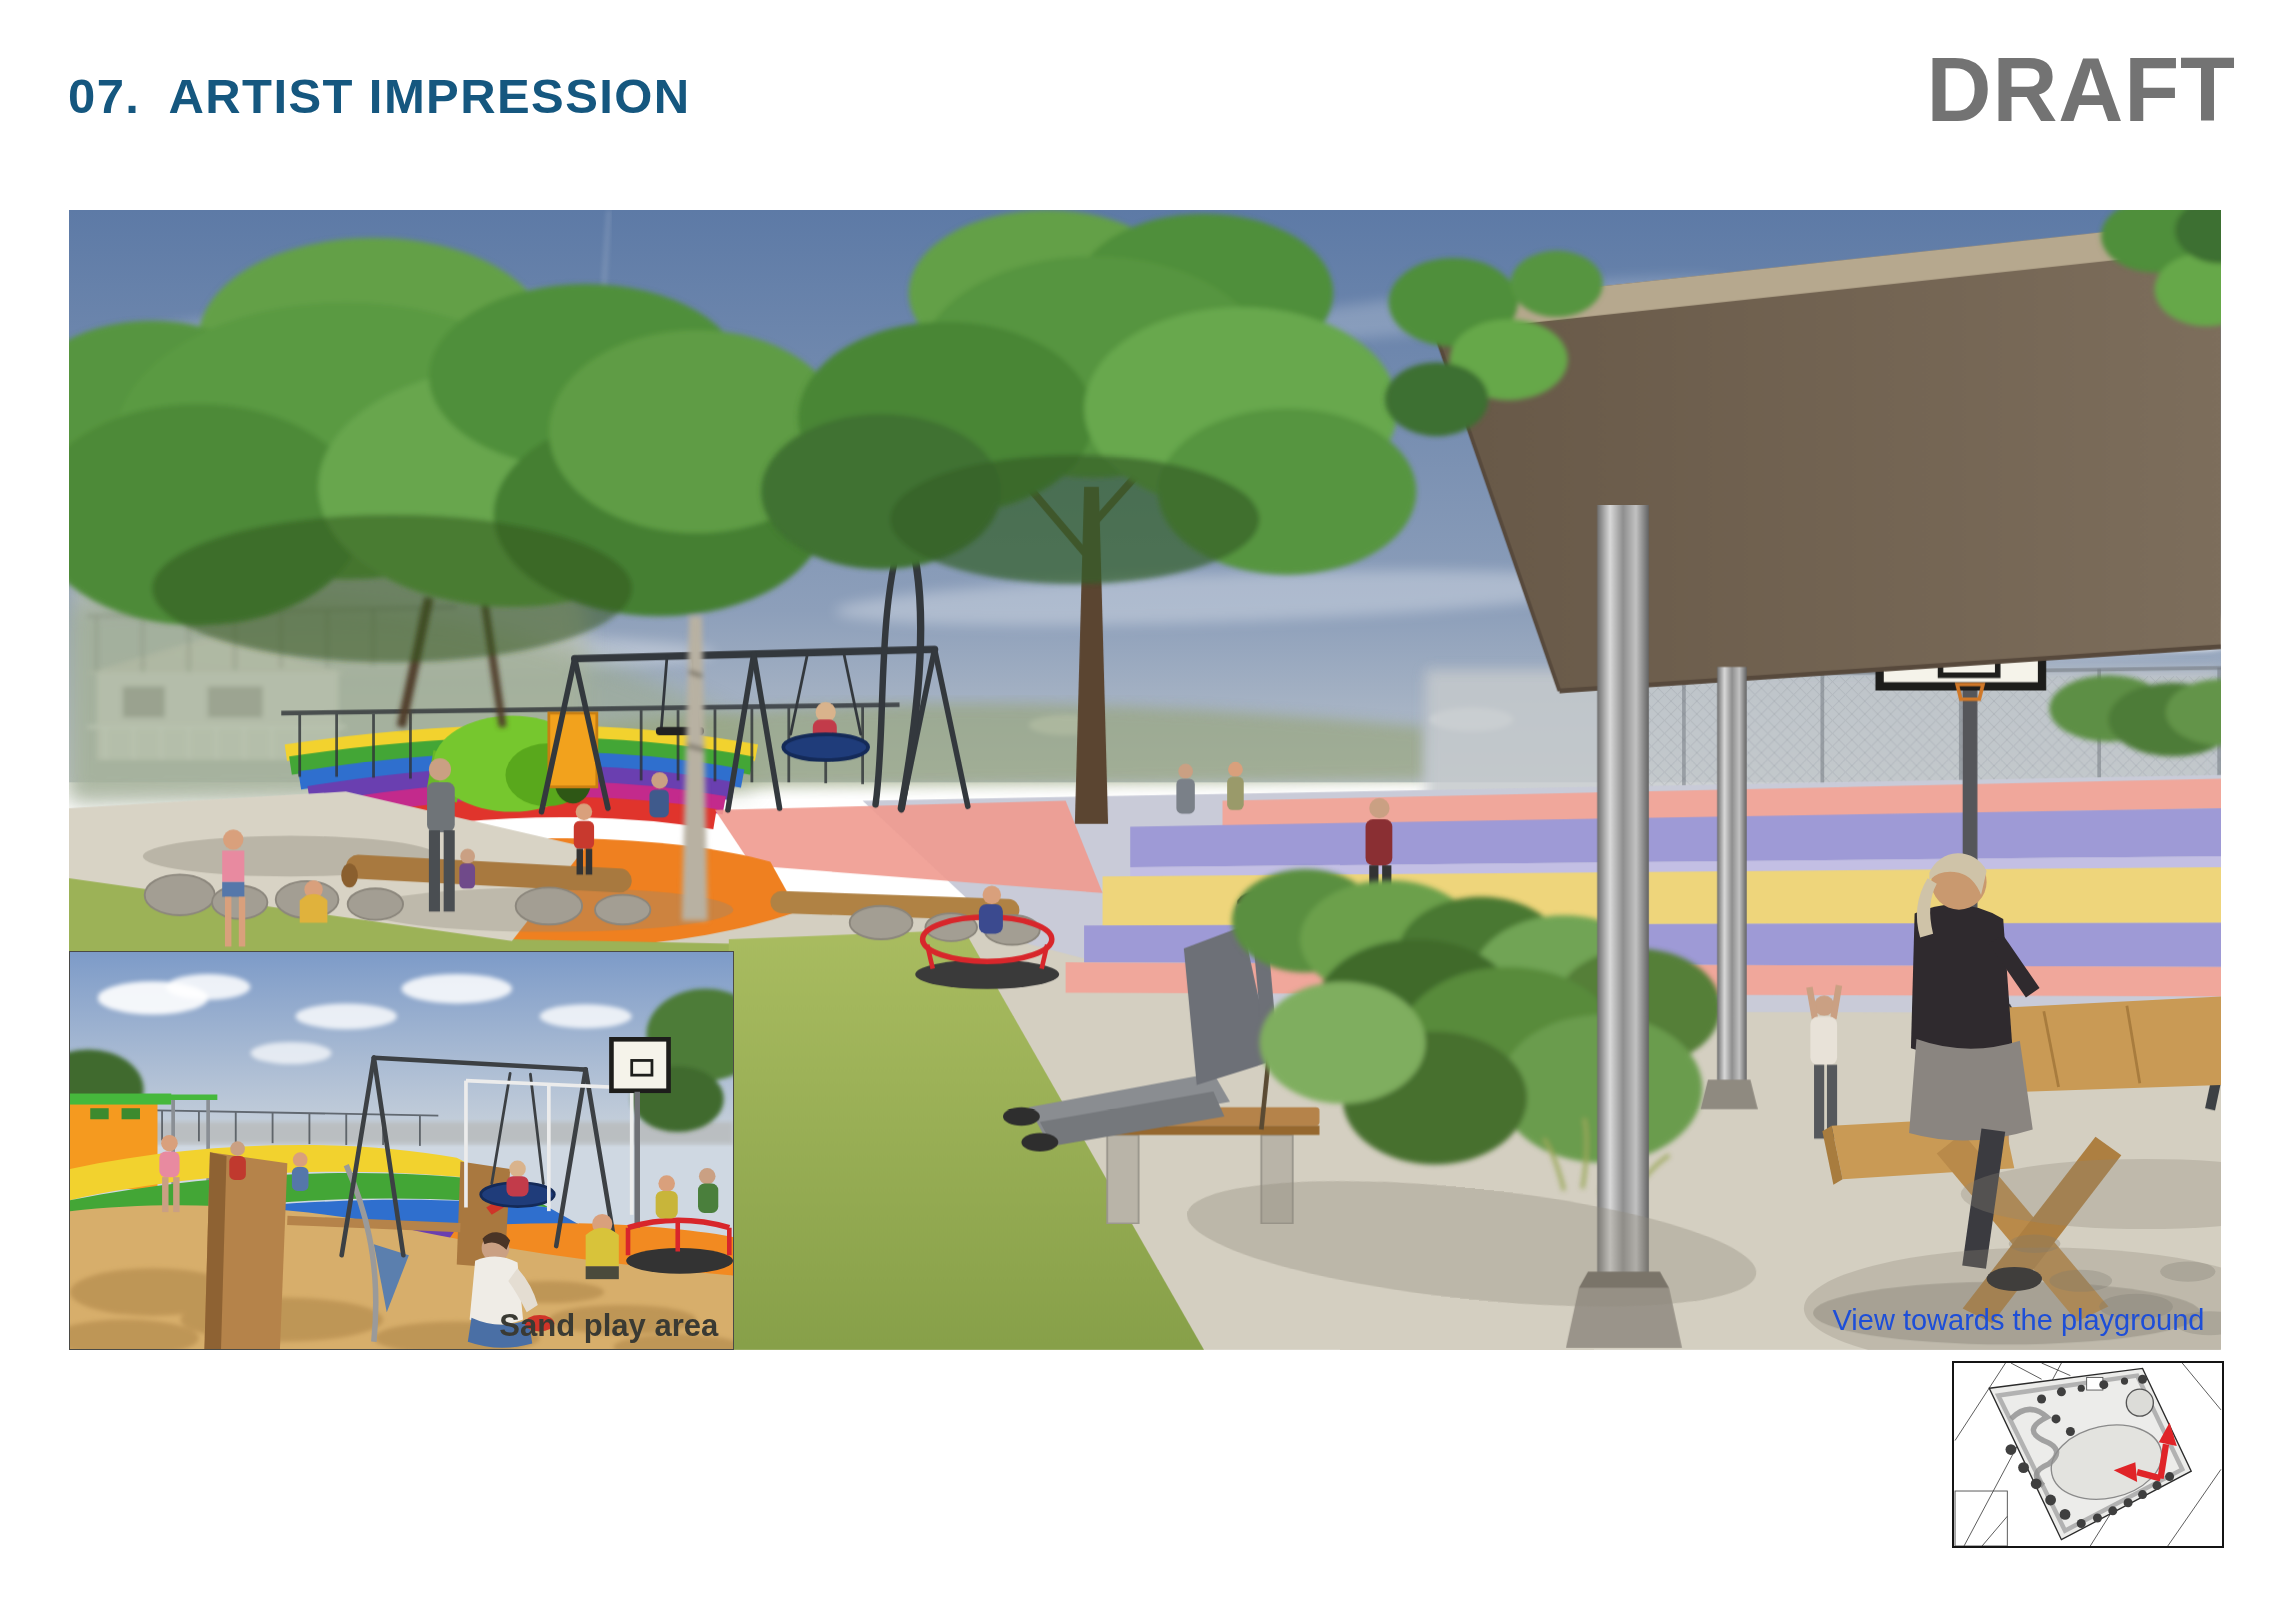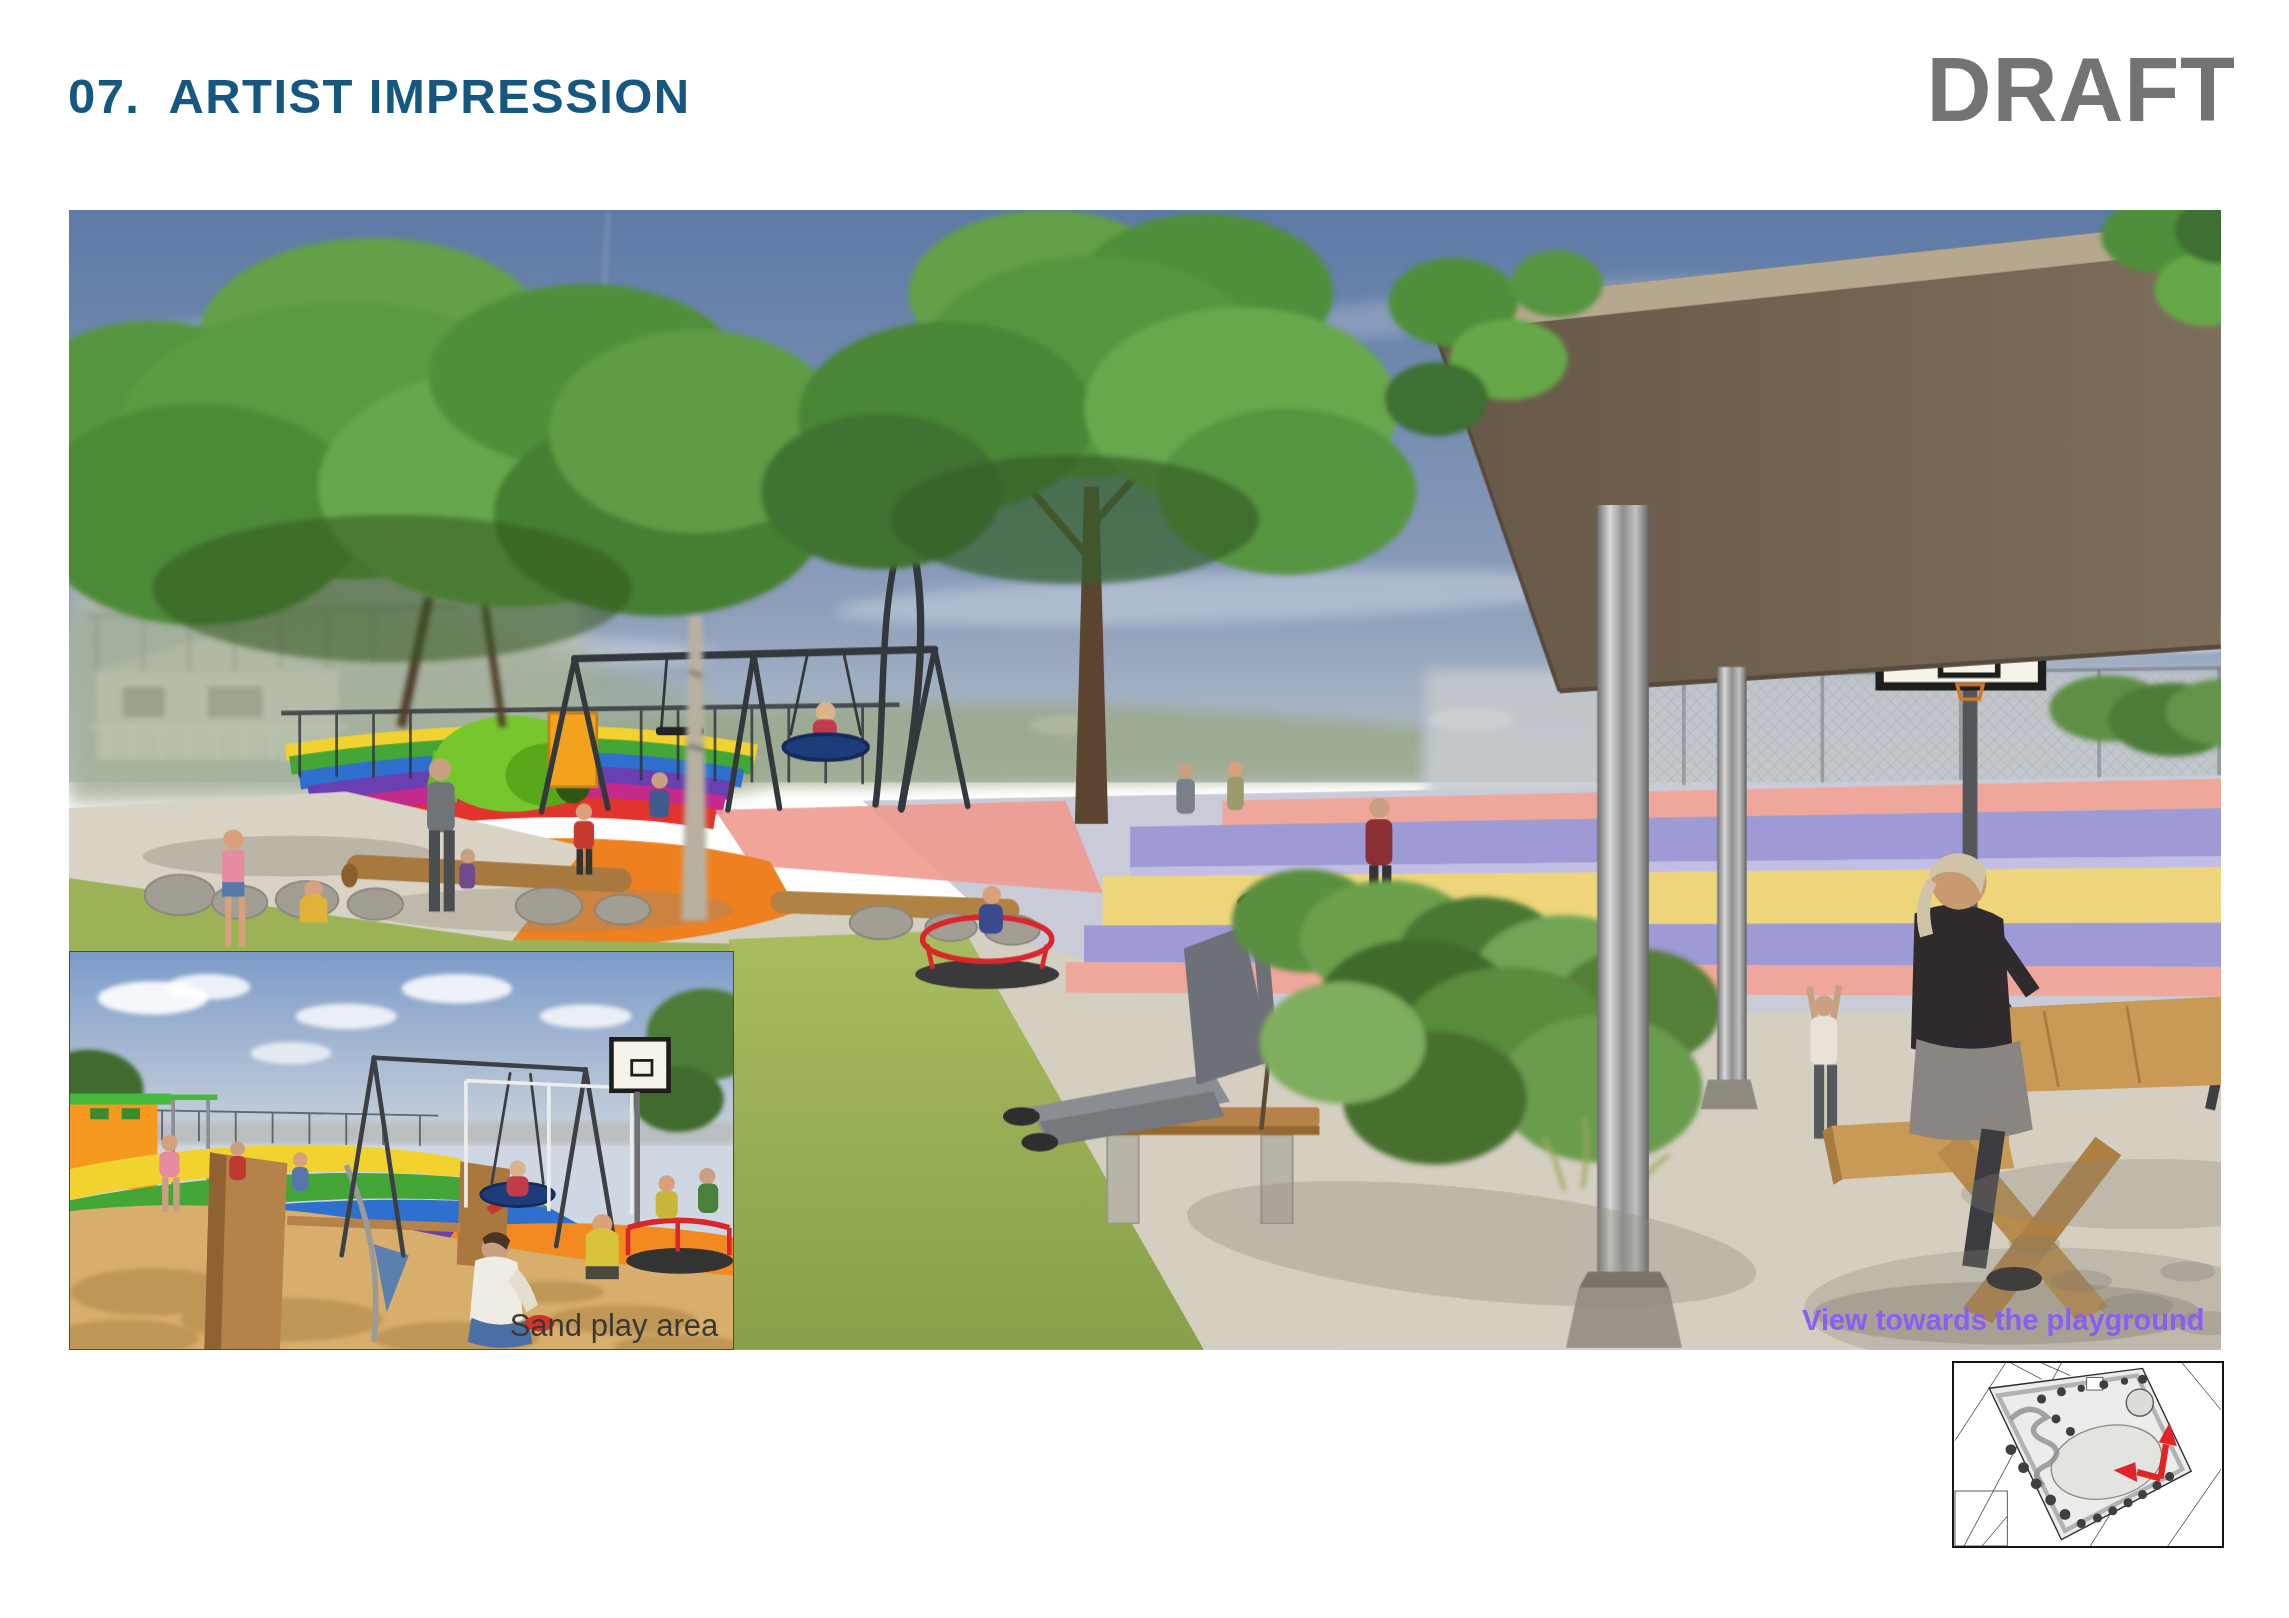--- a/index.html
+++ b/index.html
@@ -4,26 +4,26 @@
 <style>
   html,body{margin:0;padding:0;background:#ffffff;}
   #page{position:relative;width:2290px;height:1619px;background:#fff;overflow:hidden;
         font-family:"Liberation Sans", sans-serif;}
   .title{position:absolute;left:68px;top:68px;font-size:49px;font-weight:700;
          color:#15577f;letter-spacing:1.4px;white-space:pre;}
   .draft{position:absolute;right:54px;top:39px;font-size:90px;font-weight:bold;
          color:#737373;letter-spacing:0.9px;}
   .main-fig{position:absolute;left:69px;top:210px;width:2152px;height:1140px;overflow:hidden;}
   .main-fig svg{display:block;width:100%;height:100%;}
-  .main-caption{position:absolute;right:16.6px;bottom:13px;font-size:29px;font-weight:bold;
-                color:#8b5cf6;}
+  .main-caption{position:absolute;right:16.6px;bottom:13px;font-size:29px;font-weight:normal;
+                color:#1d4ed8;}
   .inset{position:absolute;left:69px;top:951px;width:665px;height:399px;
          border:1.8px solid #4a4a46;box-sizing:border-box;overflow:hidden;background:#cfd8e2;}
   .inset svg{display:block;width:100%;height:100%;}
-  .inset-caption{position:absolute;right:14.8px;bottom:5.5px;font-size:31px;color:#3a3a33;}
+  .inset-caption{position:absolute;right:14.8px;bottom:5.5px;font-size:31px;color:#3a3a33;font-weight:bold;}
   .map{position:absolute;left:1952px;top:1361px;width:272px;height:187px;background:#fff;
        border:2.8px solid #141414;box-sizing:border-box;}
   .map svg{display:block;width:100%;height:100%;}
   .disclaimer{position:absolute;left:99px;top:1388px;width:1384px;color:#231f20;}
   .disclaimer .h{font-size:26px;font-weight:bold;margin-bottom:7.4px;}
   .disclaimer .b{font-size:26px;font-weight:400;line-height:1.38;max-width:1347px;}
 </style>
 </head>
 <body>
 

